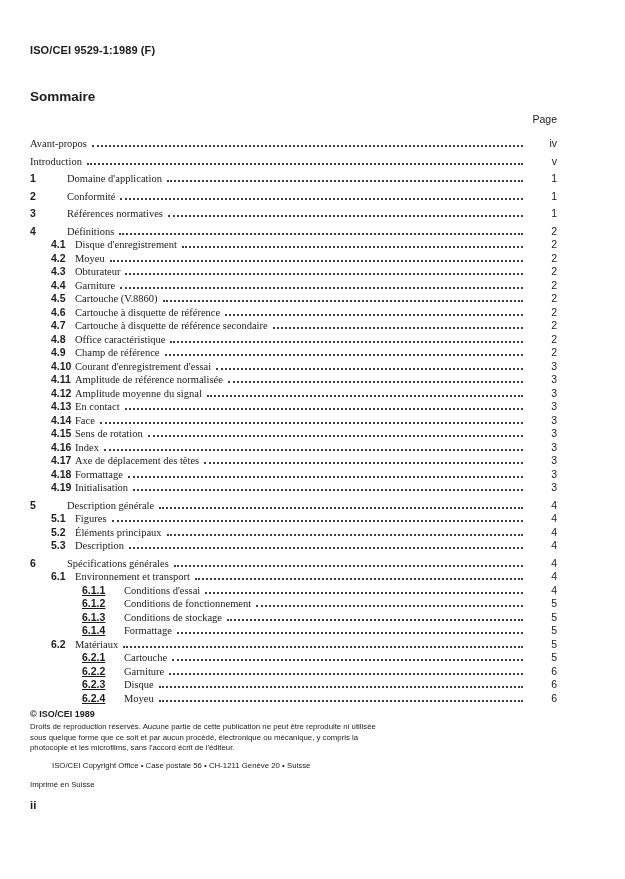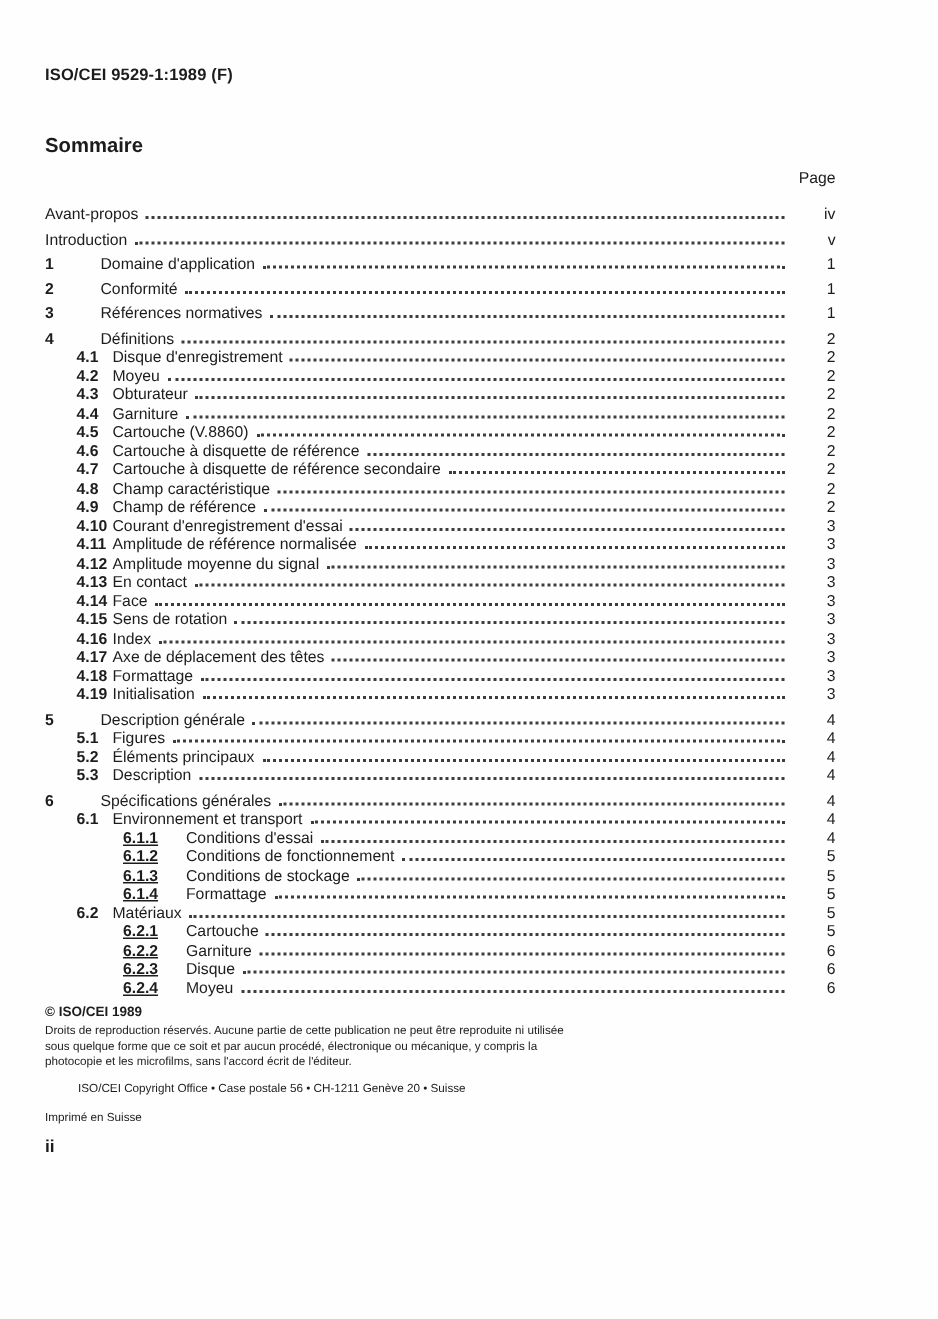--- a/index.html
+++ b/index.html
@@ -53,20 +53,21 @@
     font-weight: bold;
     flex: 0 0 auto;
   }
   .row.lvl1 .num { width: 37px; }
   .row.lvl2 { padding-left: 21px; }
   .row.lvl2 .num { width: 24px; }
   .row.lvl3 { padding-left: 52px; }
   .row.lvl3 .num { width: 42px; text-decoration: underline; }
   .row .title {
     flex: 0 0 auto;
+    font-family: Liberation Serif, serif;
   }
   .row .dots {
     flex: 1 1 auto;
     border-bottom: 2px dotted #3d3d3d;
     margin: 0 6px 3px 5px;
     min-width: 10px;
   }
   .row .pg {
     flex: 0 0 28px;
     text-align: right;
@@ -192,21 +193,21 @@
             <span class="pg">2</span>
           </div>
           <div class="row lvl2">
             <span class="num">4.7</span>
             <span class="title">Cartouche à disquette de référence secondaire</span>
             <span class="dots"></span>
             <span class="pg">2</span>
           </div>
           <div class="row lvl2">
             <span class="num">4.8</span>
-            <span class="title">Champ caractéristique</span>
+            <span class="title">Office caractéristique</span>
             <span class="dots"></span>
             <span class="pg">2</span>
           </div>
           <div class="row lvl2">
             <span class="num">4.9</span>
             <span class="title">Champ de référence</span>
             <span class="dots"></span>
             <span class="pg">2</span>
           </div>
           <div class="row lvl2">

